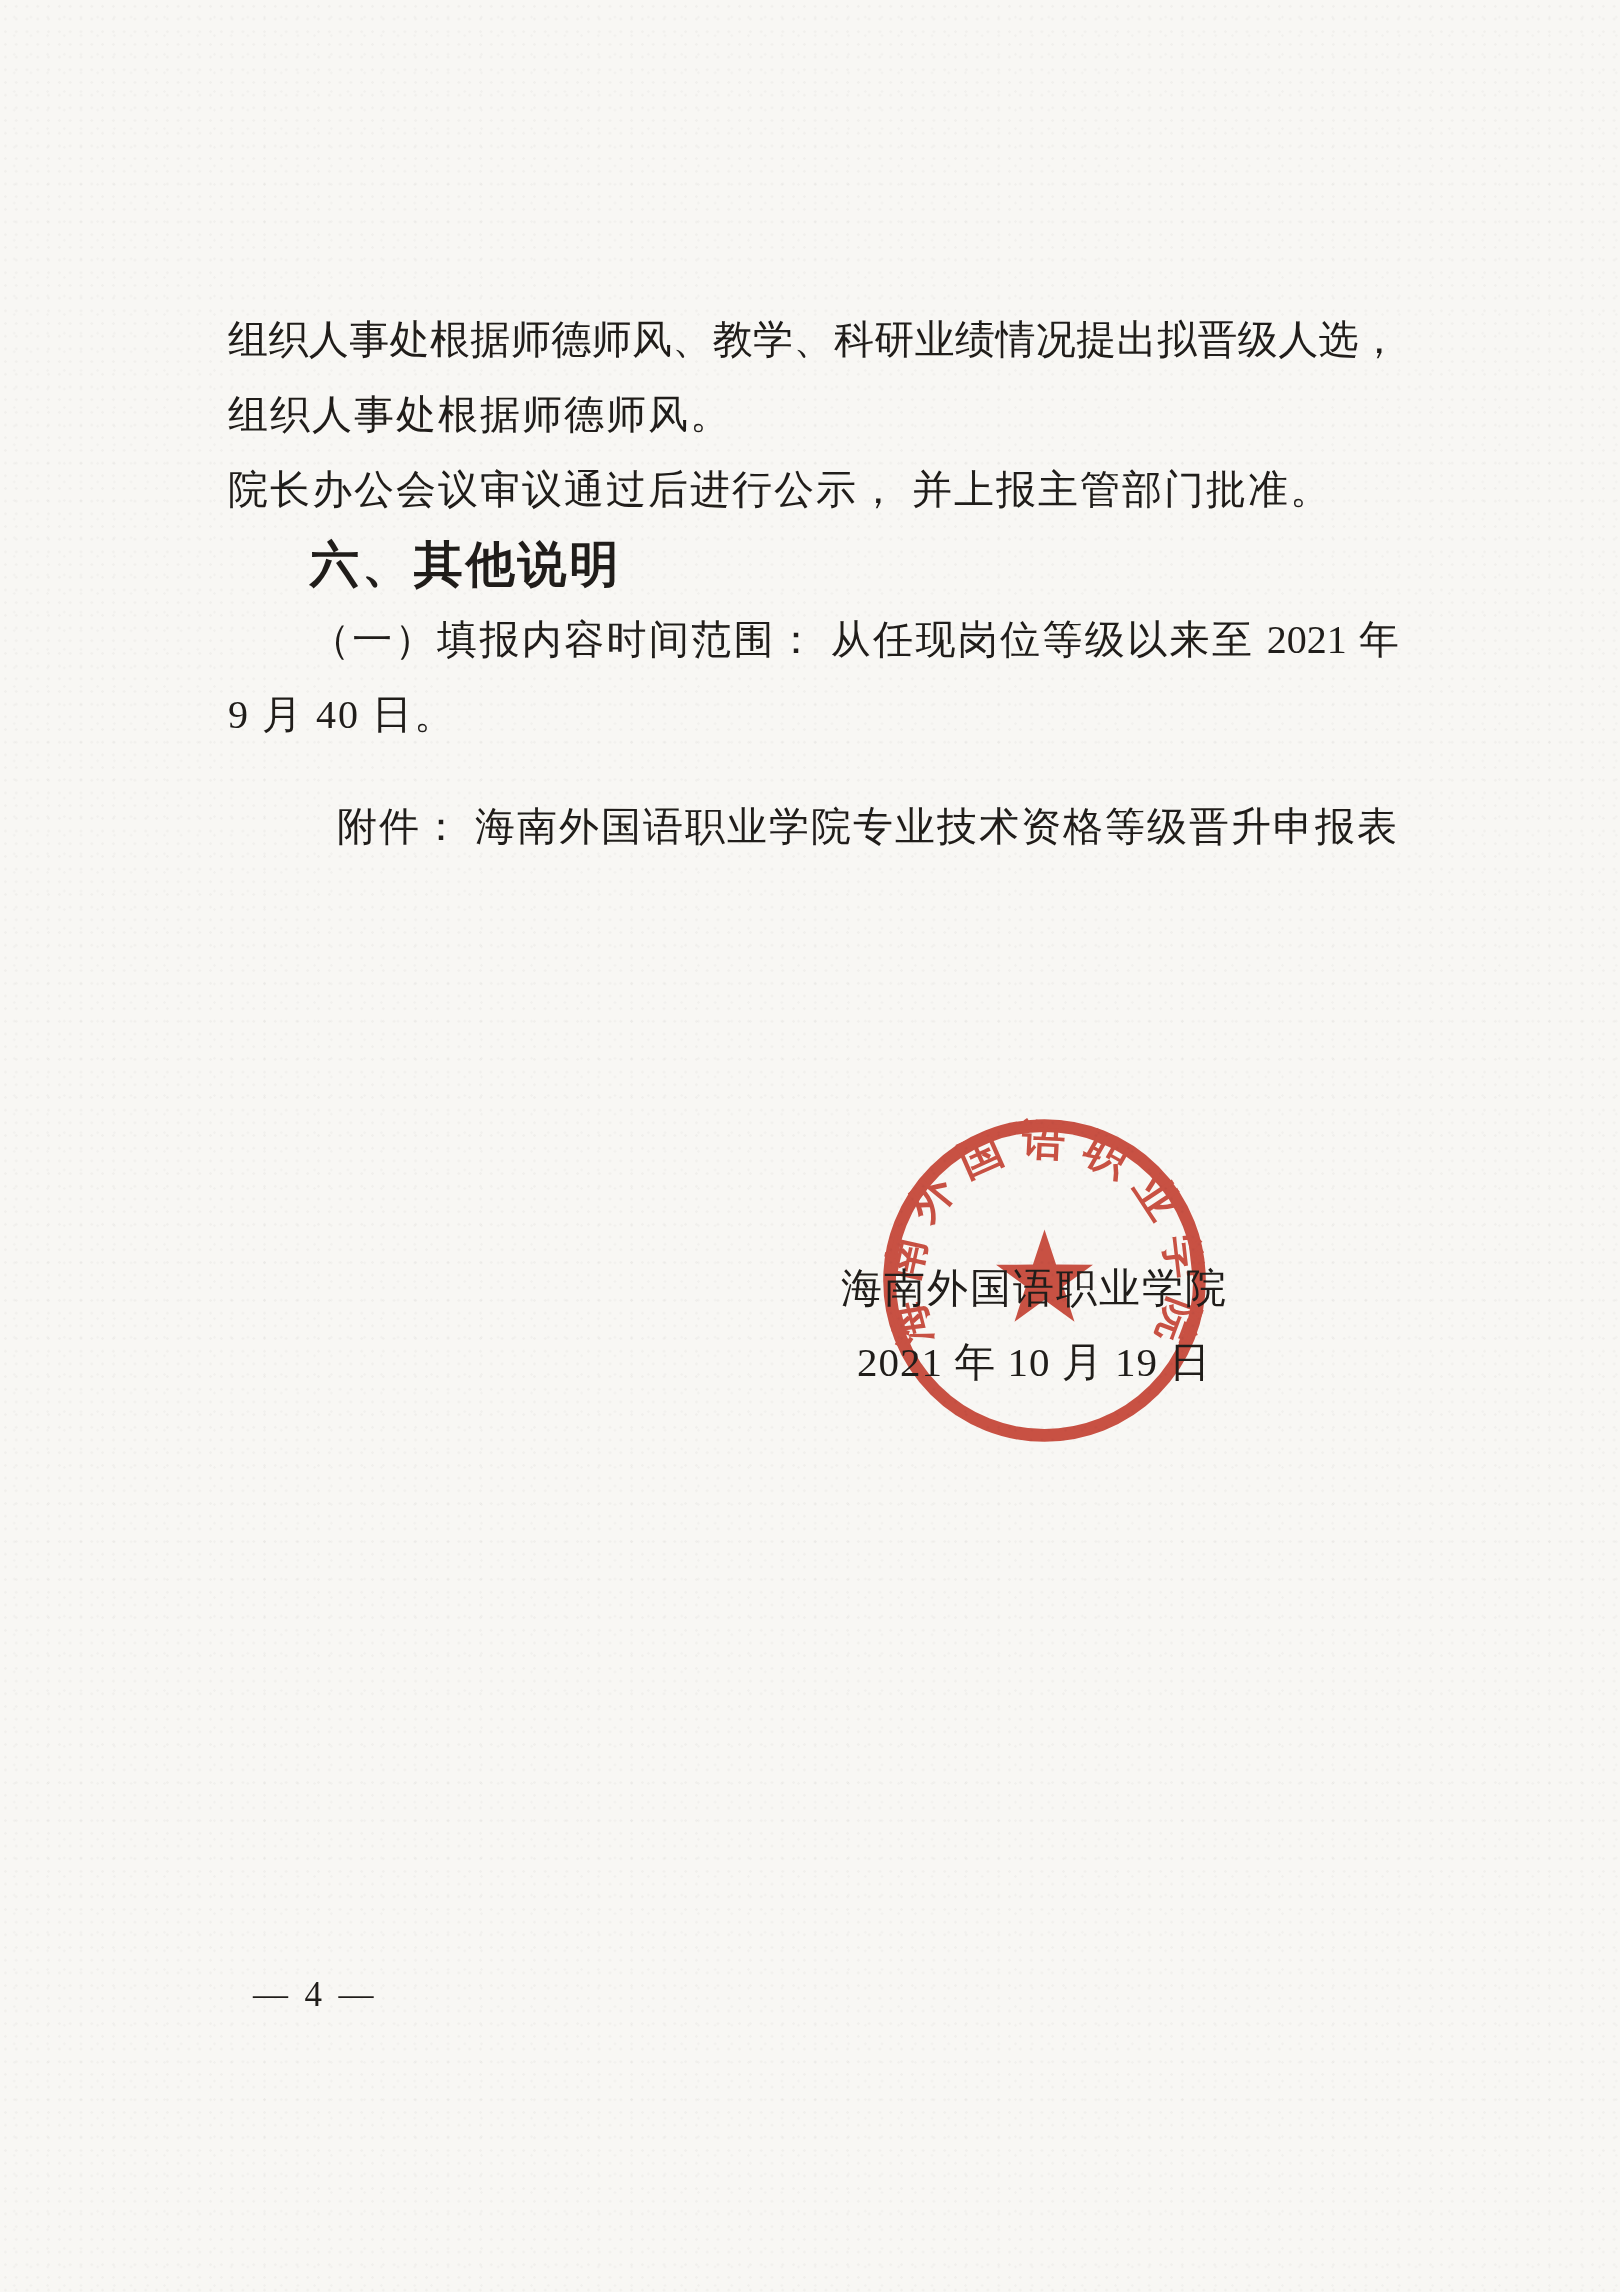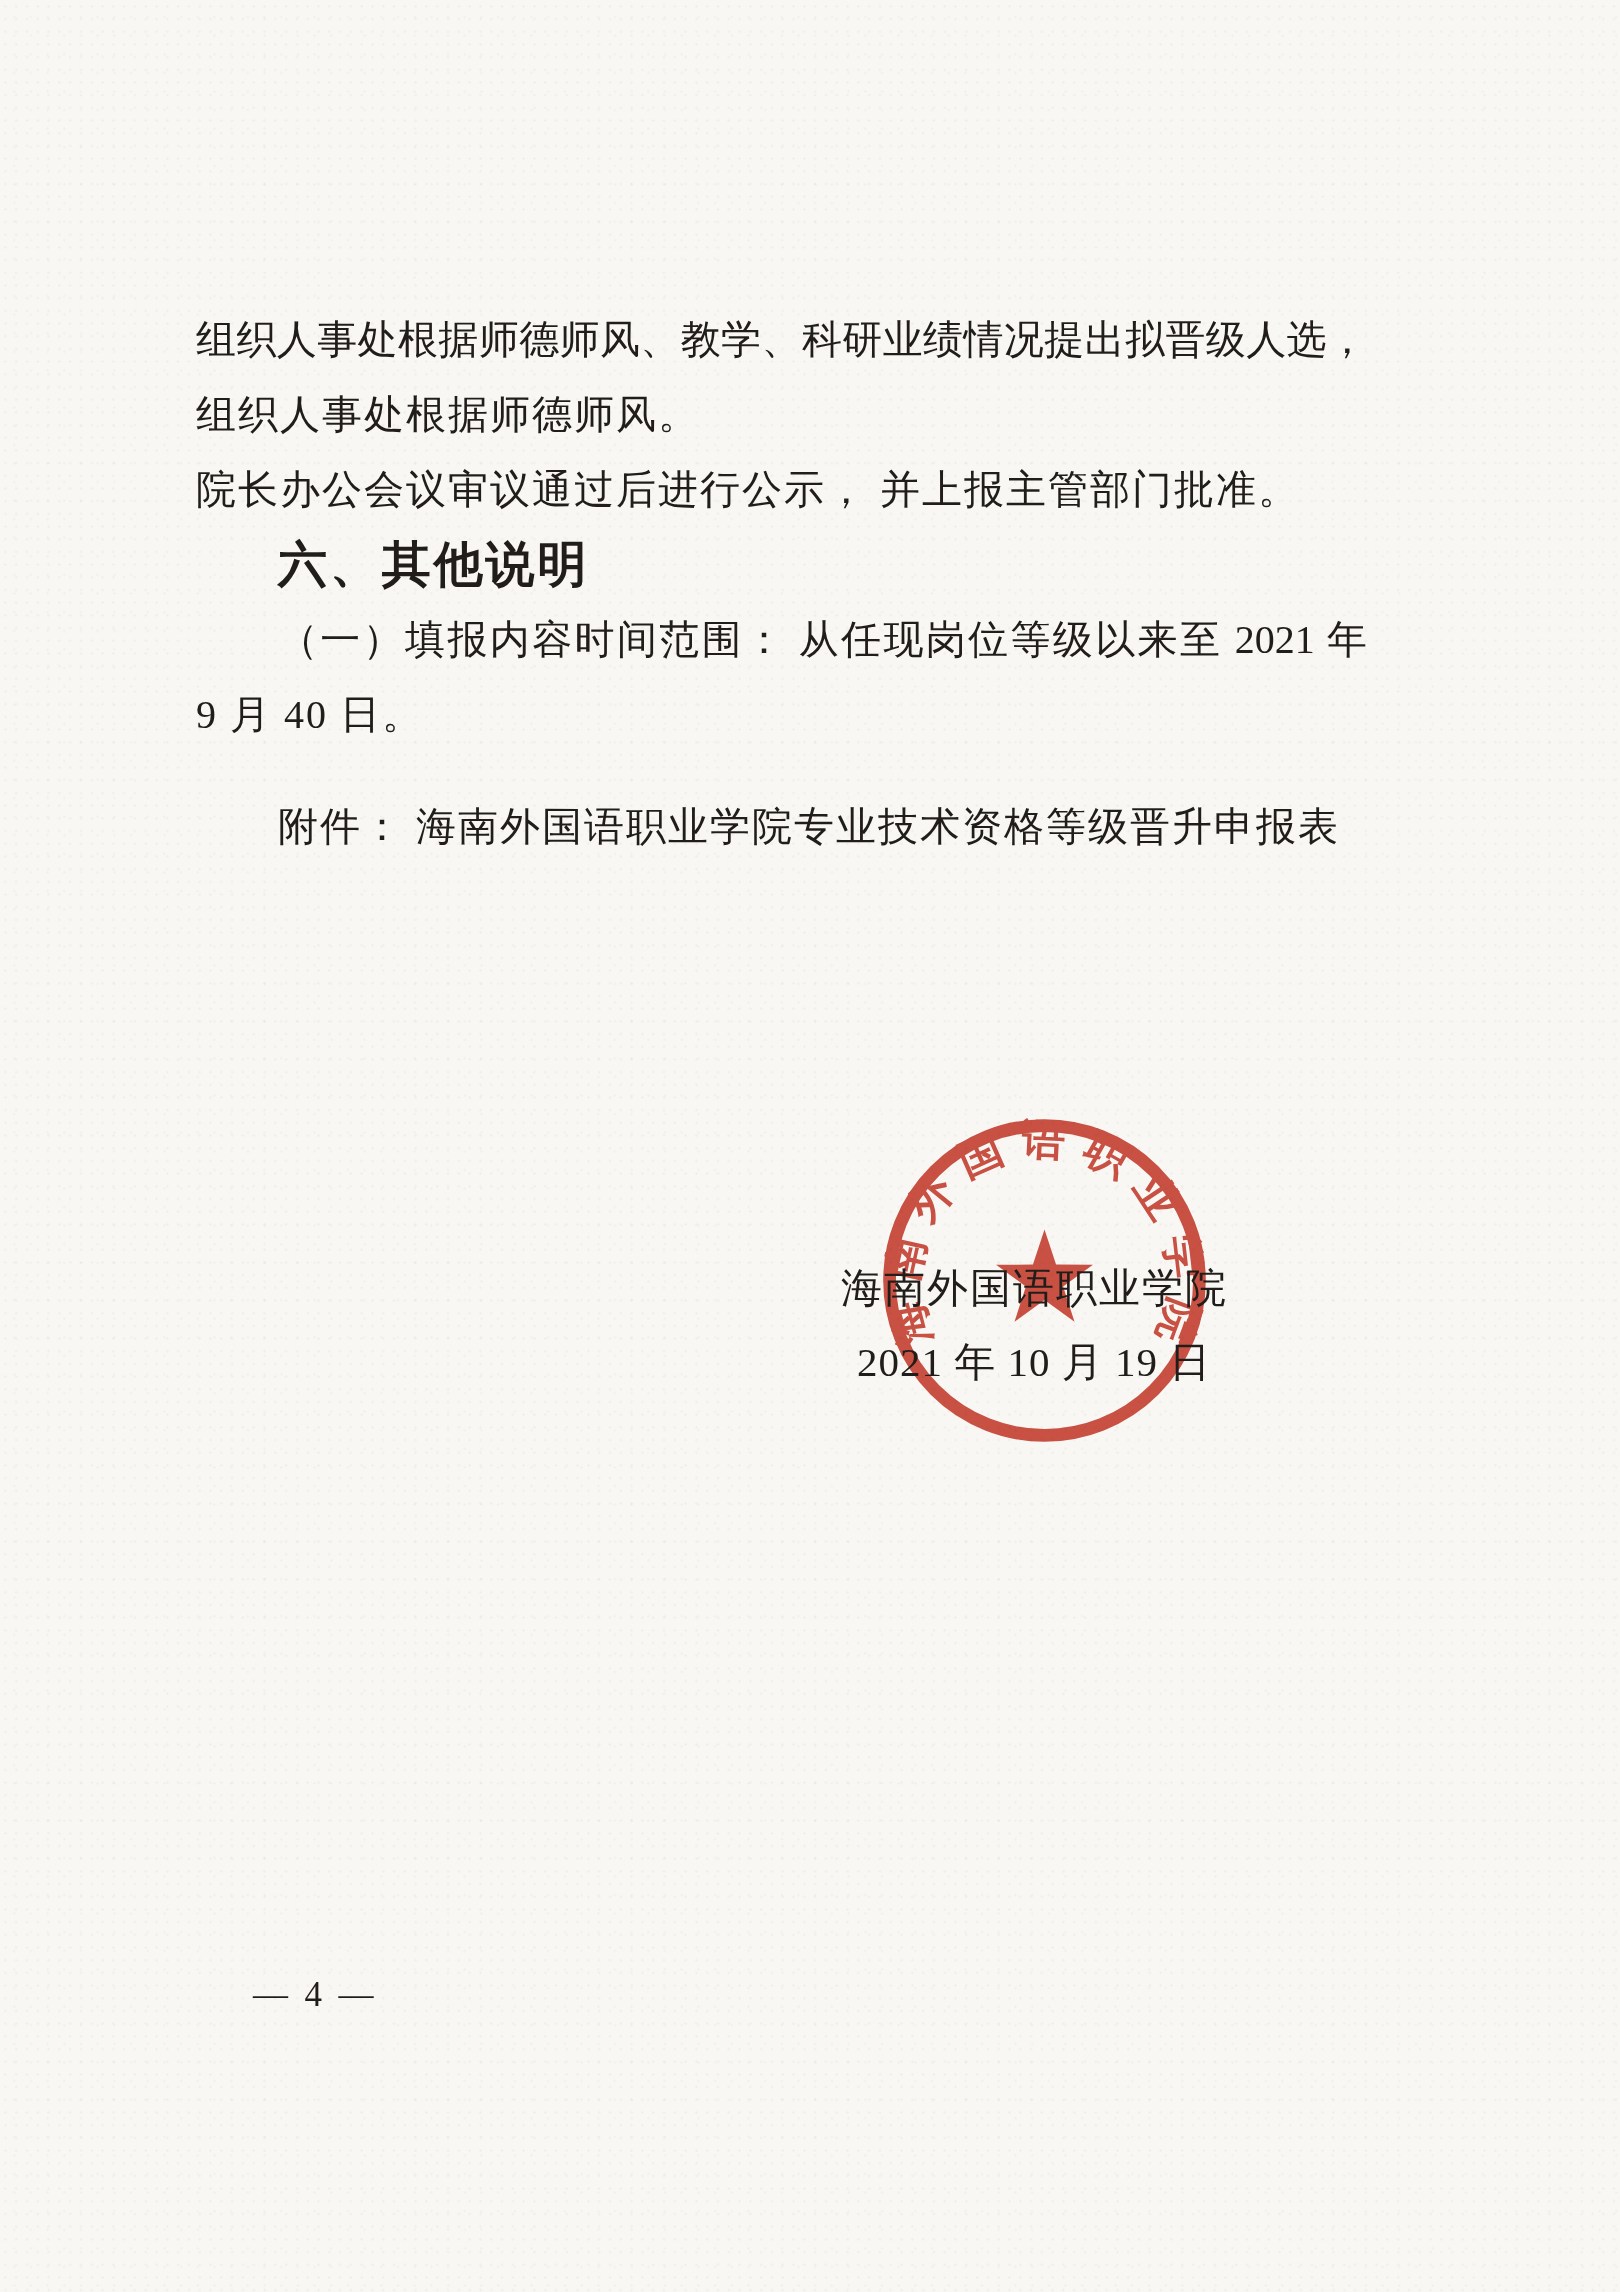--- a/index.html
+++ b/index.html
@@ -17,35 +17,35 @@
     position:absolute;inset:0;
     background-image:
       radial-gradient(rgba(70,64,58,.045) 1px, transparent 1.4px),
       radial-gradient(rgba(70,64,58,.035) 1px, transparent 1.4px);
     background-size:10.8px 12.7px,16.7px 18.6px;
     background-position:0 0,5.9px 7.8px;
     pointer-events:none;
   }
   .body-text{
     position:absolute;
-    left:196px;top:302px;width:1171px;
+    left:228px;top:302px;width:1171px;
     font-size:40px;line-height:75px;
   }
   .line{
     margin:0;
     letter-spacing:2px;
     white-space:normal;
   }
   .line.fill{
     letter-spacing:0;
     text-align:justify;
     text-align-last:justify;
   }
   .line.indent{text-indent:82px;}
-  .line.gap{margin-top:37px;}
+  .line.gap{margin-top:37px;text-align:right;}
   .line.heading{
     font-family:"Liberation Sans","DejaVu Sans",sans-serif;
     font-weight:bold;
     letter-spacing:2.9px;
     font-size:49px;
   }
   .sig-org{
     position:absolute;left:841px;top:1259px;
     font-size:41px;line-height:59px;letter-spacing:2px;
   }

